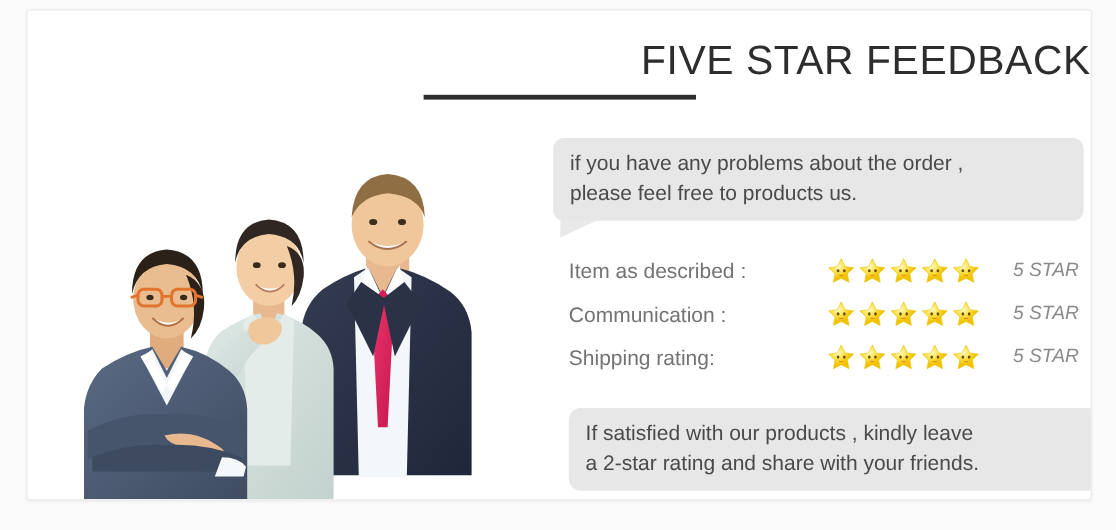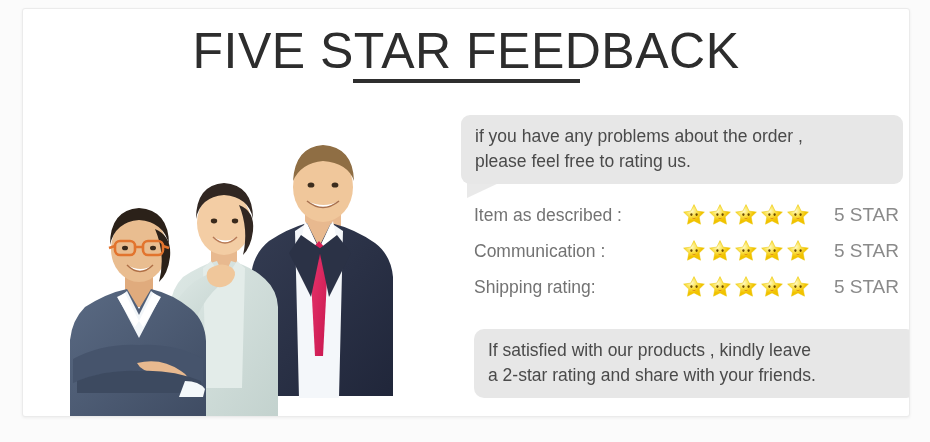--- a/index.html
+++ b/index.html
@@ -38,26 +38,27 @@
 
   
   #title-block {
     position: absolute;
     left: 0;
     top: 20px;
     width: 886px;
     text-align: center;
   }
   #page-title {
-    font-size: 50px;
+    font-size: 34px;
     letter-spacing: 0.5px;
     color: #2d2d2d;
     font-weight: 400;
     line-height: 44px;
     white-space: nowrap;
+    text-align: right;
   }
   #title-underline {
     width: 227px;
     height: 4px;
     background: #2e2e2e;
     margin: 6px auto 0 auto;
   }
 
   
   #photo {
@@ -106,21 +107,21 @@
 
   #bubble-bottom {
     width: 414px;
     margin-left: 21px;
     margin-top: 24px;
     border-radius: 10px;
   }
 
   
   #ratings {
-    margin-top: 13px;
+    margin-top: 24px;
     margin-left: 21px;
   }
   .rating-row {
     display: flex;
     align-items: center;
     height: 36px;
   }
   .rating-label {
     width: 217px;
     font-size: 17.5px;
@@ -133,24 +134,25 @@
     align-items: center;
     gap: 2px;
   }
   .star {
     width: 24px;
     height: 24px;
     flex: 0 0 24px;
   }
   .star svg { display: block; }
   .rating-value {
-    font-size: 19px;
+    font-size: 16px;
     color: #8a8a8a;
     white-space: nowrap;
     padding-left: 24px;
+    font-style: italic;
   }
 </style>
 </head>
 <body>
 
 <div id="banner">
 
   <div id="card">
 
     <div id="title-block">
@@ -258,21 +260,21 @@
           <path d="M94 164 q13 12 26 0 q-12 8 -26 0 z" fill="#ffffff"></path>
           <path d="M94 164 q13 13 26 0" fill="none" stroke="#b07046" stroke-width="1.5"></path>
         </g>
       </svg>
     </div>
 
     <div id="right-col">
 
       <div id="bubble-top" class="bubble">
         <div class="line">if you have any problems about the order ,</div>
-        <div class="line">please feel free to rating us.</div>
+        <div class="line">please feel free to products us.</div>
         <span class="tail"></span>
       </div>
 
       <div id="ratings">
 
         <div class="rating-row">
           <div class="rating-label">Item as described :</div>
           <div class="stars">
             <span class="star">
                 <svg width="24" height="24" viewBox="0 0 24 24">

